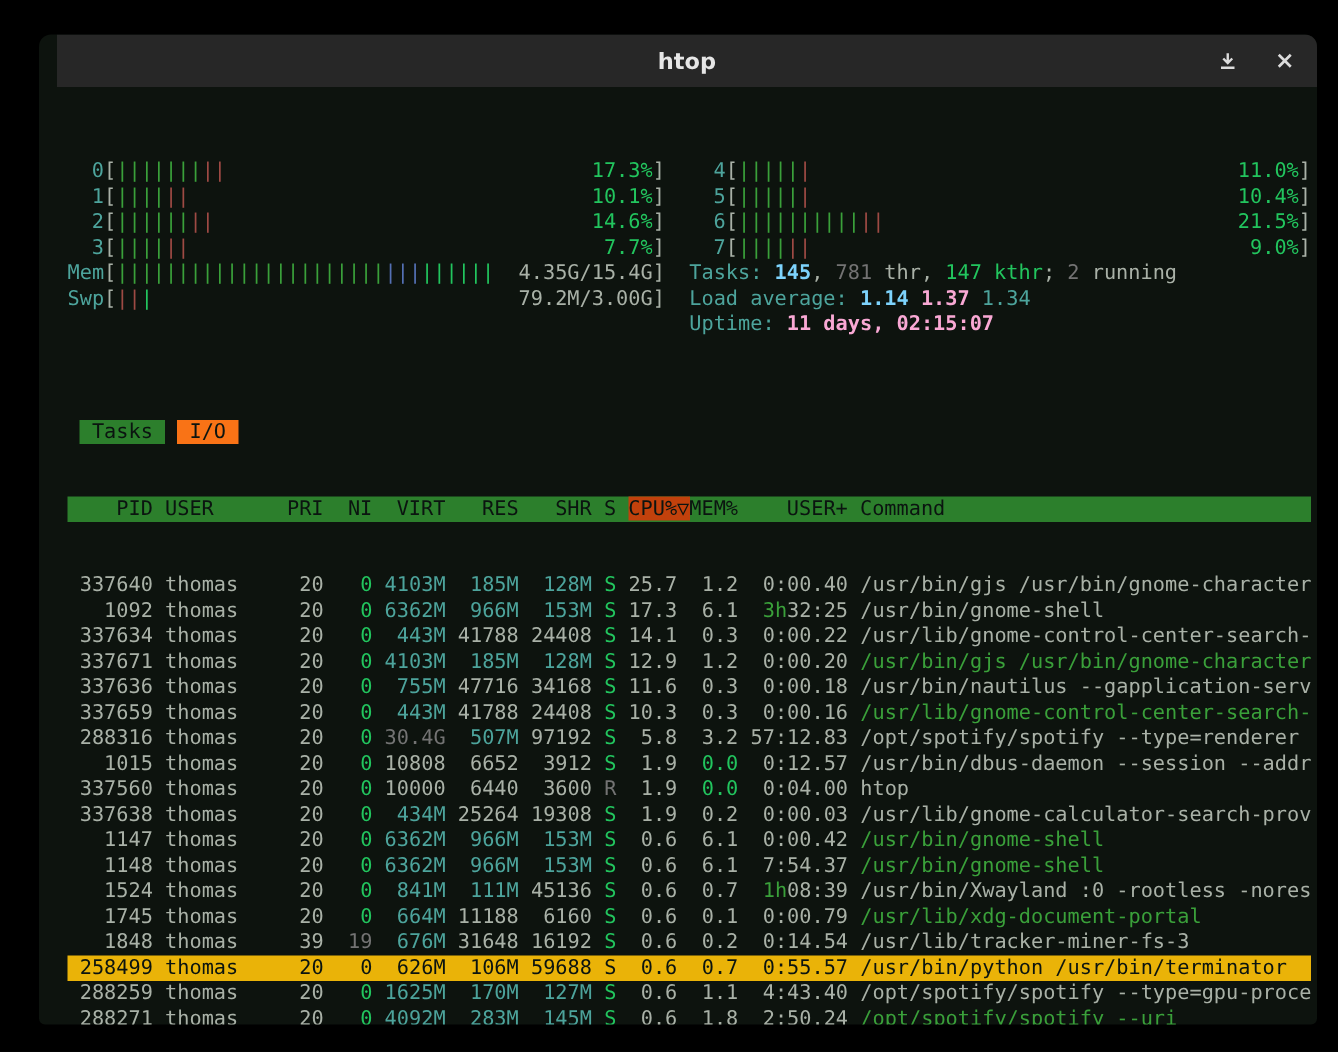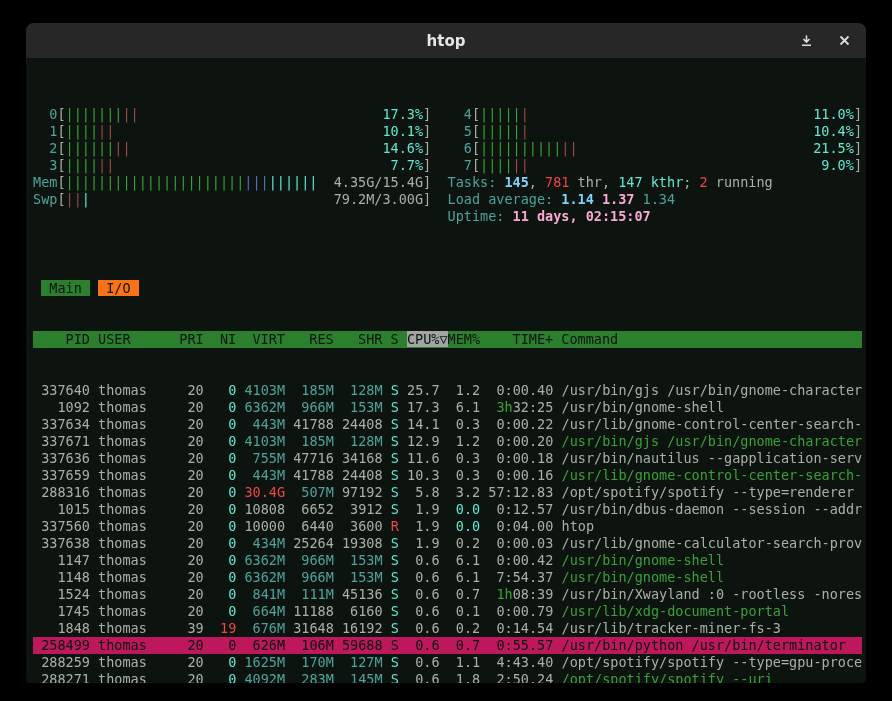--- a/index.html
+++ b/index.html
@@ -1,58 +1,58 @@
 <!DOCTYPE html>
 <html><head>
 <meta charset="utf-8">
 <style>
   html,body{margin:0;padding:0;background:#000;width:892px;height:701px;overflow:hidden;}
   #window{
     position:absolute;left:26px;top:23px;width:840px;height:660px;
     border-radius:8px 8px 4px 4px;box-shadow:0 8px 28px rgba(0,0,0,.8);
-    background:#0d130e;overflow:hidden;
+    background:#0d130e;overflow:hidden;padding-left:12px;
   }
   #titlebar{
     height:35px;background:#272727;display:flex;align-items:center;
     font-family:"DejaVu Sans",sans-serif;color:#e6e6e6;position:relative;
   }
   #titlebar .title{flex:1;text-align:center;font-weight:bold;font-size:15px;}
   #titlebar .tb-icons{position:absolute;right:14px;top:0;height:35px;display:flex;align-items:center;gap:22px;}
   #titlebar .tb-btn{width:16px;height:16px;display:flex;align-items:center;justify-content:center;cursor:default;}
   #term{
     padding:14px 0 0 7px;font-family:"DejaVu Sans Mono",monospace;
     font-size:13.5px;line-height:17px;white-space:pre;color:#a9b1a7;
   }
   .line{white-space:pre;height:17px;display:flex;width:102ch;}
   .tline{white-space:pre;height:17px;width:102ch;}
   .c-fg{color:#a9b1a7}
   .c-boldfg{color:#7dd3fc;font-weight:bold}
   .c-cyan{color:#4da49c}
   .c-bcyan{color:#f9a8d4;font-weight:bold}
   .c-green{color:#3aa03a}
-  .c-bgreen{color:#ef4444}
-  .c-olive{color:#5eead4}
+  .c-bgreen{color:#737373}
+  .c-olive{color:#22c55e}
   .c-red{color:#9e4a44}
   .c-blue{color:#5470b4}
   .meter{display:flex}
   .meter .mlabel{width:3ch;text-align:right}
   .meter.left{width:49ch}
   .meter.right{flex:1}
   .mbar{flex:1;position:relative;overflow:hidden;white-space:pre}
   .mval{position:absolute;right:0;top:0}
   .gap2{width:2ch}
   .stats{white-space:pre}
   .tabs-line{margin-top:4px}
   .tab{color:#0b1410}
   .tab.active{background:#2c7f2c}
   .tab.io{background:#f97316}
   #hdr{background:#2c7f2c;color:#0b1410;width:102ch;white-space:pre;height:17px}
-  #hdr .hsort{background:#a3a3a3}
+  #hdr .hsort{background:#c2410c}
   .prow{width:102ch;white-space:pre;height:17px;overflow:hidden}
-  .prow.sel{background:#be185d}
+  .prow.sel{background:#eab308}
   .prow.sel span{color:#0b1410 !important}
 </style>
 </head>
 <body>
 
 <div id="window">
   <div id="titlebar">
     <div class="title">htop</div>
     <div class="tb-icons">
       <div class="tb-btn">
@@ -62,18 +62,18 @@
       </div>
       <div class="tb-btn">
         <svg width="11" height="11" viewBox="0 0 11 11">
             <path d="M1.5 1.5l8 8M9.5 1.5l-8 8" stroke="#dcdcdc" stroke-width="1.8" fill="none"></path>
           </svg>
       </div>
     </div>
   </div>
   <div id="term">
     <div id="meters"><div class="line"><span class="meter left"><span class="mlabel c-cyan">0</span><span class="c-fg">[</span><span class="mbar"><span class="c-green">|||||||</span><span class="c-red">||</span><span class="mval c-olive">17.3%</span></span><span class="c-fg">]</span></span><span class="gap2"> </span><span class="meter right"><span class="mlabel c-cyan">4</span><span class="c-fg">[</span><span class="mbar"><span class="c-green">|||||</span><span class="c-red">|</span><span class="mval c-olive">11.0%</span></span><span class="c-fg">]</span></span></div><div class="line"><span class="meter left"><span class="mlabel c-cyan">1</span><span class="c-fg">[</span><span class="mbar"><span class="c-green">||||</span><span class="c-red">||</span><span class="mval c-olive">10.1%</span></span><span class="c-fg">]</span></span><span class="gap2"> </span><span class="meter right"><span class="mlabel c-cyan">5</span><span class="c-fg">[</span><span class="mbar"><span class="c-green">|||||</span><span class="c-red">|</span><span class="mval c-olive">10.4%</span></span><span class="c-fg">]</span></span></div><div class="line"><span class="meter left"><span class="mlabel c-cyan">2</span><span class="c-fg">[</span><span class="mbar"><span class="c-green">||||||</span><span class="c-red">||</span><span class="mval c-olive">14.6%</span></span><span class="c-fg">]</span></span><span class="gap2"> </span><span class="meter right"><span class="mlabel c-cyan">6</span><span class="c-fg">[</span><span class="mbar"><span class="c-green">||||||||||</span><span class="c-red">||</span><span class="mval c-olive">21.5%</span></span><span class="c-fg">]</span></span></div><div class="line"><span class="meter left"><span class="mlabel c-cyan">3</span><span class="c-fg">[</span><span class="mbar"><span class="c-green">||||</span><span class="c-red">||</span><span class="mval c-olive">7.7%</span></span><span class="c-fg">]</span></span><span class="gap2"> </span><span class="meter right"><span class="mlabel c-cyan">7</span><span class="c-fg">[</span><span class="mbar"><span class="c-green">||||</span><span class="c-red">||</span><span class="mval c-olive">9.0%</span></span><span class="c-fg">]</span></span></div><div class="line"><span class="meter left"><span class="mlabel c-cyan">Mem</span><span class="c-fg">[</span><span class="mbar"><span class="c-green">||||||||||||||||||||||</span><span class="c-blue">|||</span><span class="c-olive">||||||</span><span class="mval c-fg">4.35G/15.4G</span></span><span class="c-fg">]</span></span><span class="gap2"> </span><span class="stats"><span class="c-cyan">Tasks: </span><span class="c-boldfg">145</span><span class="c-fg">, </span><span class="c-bgreen">781</span><span class="c-fg"> thr</span><span class="c-fg">, </span><span class="c-olive">147 kthr</span><span class="c-fg">; </span><span class="c-bgreen">2</span><span class="c-fg"> running</span></span></div><div class="line"><span class="meter left"><span class="mlabel c-cyan">Swp</span><span class="c-fg">[</span><span class="mbar"><span class="c-red">||</span><span class="c-olive">|</span><span class="mval c-fg">79.2M/3.00G</span></span><span class="c-fg">]</span></span><span class="gap2"> </span><span class="stats"><span class="c-cyan">Load average: </span><span class="c-boldfg">1.14 </span><span class="c-bcyan">1.37 </span><span class="c-cyan">1.34</span></span></div><div class="line"><span class="meter left"> </span><span class="gap2"> </span><span class="stats"><span class="c-cyan">Uptime: </span><span class="c-bcyan">11 days, 02:15:07</span></span></div><div class="tline"> </div></div>
-    <div id="tabs" class="tline tabs-line"><span class="c-fg"> </span><span class="tab active"> Main </span><span class="c-fg"> </span><span class="tab io"> I/O </span></div>
-    <div id="hdr"><span>    PID USER      PRI  NI  VIRT   RES   SHR S </span><span class="hsort">CPU%▽</span><span>MEM%    TIME+ Command</span></div>
+    <div id="tabs" class="tline tabs-line"><span class="c-fg"> </span><span class="tab active"> Tasks </span><span class="c-fg"> </span><span class="tab io"> I/O </span></div>
+    <div id="hdr"><span>    PID USER      PRI  NI  VIRT   RES   SHR S </span><span class="hsort">CPU%▽</span><span>MEM%    USER+ Command</span></div>
     <div id="rows"><div class="prow"><span class="c-fg"> 337640</span> <span class="c-fg">thomas   </span> <span class="c-fg"> 20</span> <span class="c-olive">  0</span> <span class="c-cyan">4103M</span> <span class="c-cyan"> 185M</span> <span class="c-cyan"> 128M</span> <span class="c-olive">S</span> <span class="c-fg">25.7</span> <span class="c-fg"> 1.2</span> <span class="c-fg"> 0:00.40</span> <span class="c-fg">/usr/bin/gjs /usr/bin/gnome-character</span></div><div class="prow"><span class="c-fg">   1092</span> <span class="c-fg">thomas   </span> <span class="c-fg"> 20</span> <span class="c-olive">  0</span> <span class="c-cyan">6362M</span> <span class="c-cyan"> 966M</span> <span class="c-cyan"> 153M</span> <span class="c-olive">S</span> <span class="c-fg">17.3</span> <span class="c-fg"> 6.1</span> <span class="c-green"> 3h</span><span class="c-fg">32:25</span> <span class="c-fg">/usr/bin/gnome-shell</span></div><div class="prow"><span class="c-fg"> 337634</span> <span class="c-fg">thomas   </span> <span class="c-fg"> 20</span> <span class="c-olive">  0</span> <span class="c-cyan"> 443M</span> <span class="c-fg">41788</span> <span class="c-fg">24408</span> <span class="c-olive">S</span> <span class="c-fg">14.1</span> <span class="c-fg"> 0.3</span> <span class="c-fg"> 0:00.22</span> <span class="c-fg">/usr/lib/gnome-control-center-search-</span></div><div class="prow"><span class="c-fg"> 337671</span> <span class="c-fg">thomas   </span> <span class="c-fg"> 20</span> <span class="c-olive">  0</span> <span class="c-cyan">4103M</span> <span class="c-cyan"> 185M</span> <span class="c-cyan"> 128M</span> <span class="c-olive">S</span> <span class="c-fg">12.9</span> <span class="c-fg"> 1.2</span> <span class="c-fg"> 0:00.20</span> <span class="c-green">/usr/bin/gjs /usr/bin/gnome-character</span></div><div class="prow"><span class="c-fg"> 337636</span> <span class="c-fg">thomas   </span> <span class="c-fg"> 20</span> <span class="c-olive">  0</span> <span class="c-cyan"> 755M</span> <span class="c-fg">47716</span> <span class="c-fg">34168</span> <span class="c-olive">S</span> <span class="c-fg">11.6</span> <span class="c-fg"> 0.3</span> <span class="c-fg"> 0:00.18</span> <span class="c-fg">/usr/bin/nautilus --gapplication-serv</span></div><div class="prow"><span class="c-fg"> 337659</span> <span class="c-fg">thomas   </span> <span class="c-fg"> 20</span> <span class="c-olive">  0</span> <span class="c-cyan"> 443M</span> <span class="c-fg">41788</span> <span class="c-fg">24408</span> <span class="c-olive">S</span> <span class="c-fg">10.3</span> <span class="c-fg"> 0.3</span> <span class="c-fg"> 0:00.16</span> <span class="c-green">/usr/lib/gnome-control-center-search-</span></div><div class="prow"><span class="c-fg"> 288316</span> <span class="c-fg">thomas   </span> <span class="c-fg"> 20</span> <span class="c-olive">  0</span> <span class="c-bgreen">30.4G</span> <span class="c-cyan"> 507M</span> <span class="c-fg">97192</span> <span class="c-olive">S</span> <span class="c-fg"> 5.8</span> <span class="c-fg"> 3.2</span> <span class="c-fg">57:12.83</span> <span class="c-fg">/opt/spotify/spotify --type=renderer</span></div><div class="prow"><span class="c-fg">   1015</span> <span class="c-fg">thomas   </span> <span class="c-fg"> 20</span> <span class="c-olive">  0</span> <span class="c-fg">10808</span> <span class="c-fg"> 6652</span> <span class="c-fg"> 3912</span> <span class="c-olive">S</span> <span class="c-fg"> 1.9</span> <span class="c-olive"> 0.0</span> <span class="c-fg"> 0:12.57</span> <span class="c-fg">/usr/bin/dbus-daemon --session --addr</span></div><div class="prow"><span class="c-fg"> 337560</span> <span class="c-fg">thomas   </span> <span class="c-fg"> 20</span> <span class="c-olive">  0</span> <span class="c-fg">10000</span> <span class="c-fg"> 6440</span> <span class="c-fg"> 3600</span> <span class="c-bgreen">R</span> <span class="c-fg"> 1.9</span> <span class="c-olive"> 0.0</span> <span class="c-fg"> 0:04.00</span> <span class="c-fg">htop</span></div><div class="prow"><span class="c-fg"> 337638</span> <span class="c-fg">thomas   </span> <span class="c-fg"> 20</span> <span class="c-olive">  0</span> <span class="c-cyan"> 434M</span> <span class="c-fg">25264</span> <span class="c-fg">19308</span> <span class="c-olive">S</span> <span class="c-fg"> 1.9</span> <span class="c-fg"> 0.2</span> <span class="c-fg"> 0:00.03</span> <span class="c-fg">/usr/lib/gnome-calculator-search-prov</span></div><div class="prow"><span class="c-fg">   1147</span> <span class="c-fg">thomas   </span> <span class="c-fg"> 20</span> <span class="c-olive">  0</span> <span class="c-cyan">6362M</span> <span class="c-cyan"> 966M</span> <span class="c-cyan"> 153M</span> <span class="c-olive">S</span> <span class="c-fg"> 0.6</span> <span class="c-fg"> 6.1</span> <span class="c-fg"> 0:00.42</span> <span class="c-green">/usr/bin/gnome-shell</span></div><div class="prow"><span class="c-fg">   1148</span> <span class="c-fg">thomas   </span> <span class="c-fg"> 20</span> <span class="c-olive">  0</span> <span class="c-cyan">6362M</span> <span class="c-cyan"> 966M</span> <span class="c-cyan"> 153M</span> <span class="c-olive">S</span> <span class="c-fg"> 0.6</span> <span class="c-fg"> 6.1</span> <span class="c-fg"> 7:54.37</span> <span class="c-green">/usr/bin/gnome-shell</span></div><div class="prow"><span class="c-fg">   1524</span> <span class="c-fg">thomas   </span> <span class="c-fg"> 20</span> <span class="c-olive">  0</span> <span class="c-cyan"> 841M</span> <span class="c-cyan"> 111M</span> <span class="c-fg">45136</span> <span class="c-olive">S</span> <span class="c-fg"> 0.6</span> <span class="c-fg"> 0.7</span> <span class="c-green"> 1h</span><span class="c-fg">08:39</span> <span class="c-fg">/usr/bin/Xwayland :0 -rootless -nores</span></div><div class="prow"><span class="c-fg">   1745</span> <span class="c-fg">thomas   </span> <span class="c-fg"> 20</span> <span class="c-olive">  0</span> <span class="c-cyan"> 664M</span> <span class="c-fg">11188</span> <span class="c-fg"> 6160</span> <span class="c-olive">S</span> <span class="c-fg"> 0.6</span> <span class="c-fg"> 0.1</span> <span class="c-fg"> 0:00.79</span> <span class="c-green">/usr/lib/xdg-document-portal</span></div><div class="prow"><span class="c-fg">   1848</span> <span class="c-fg">thomas   </span> <span class="c-fg"> 39</span> <span class="c-bgreen"> 19</span> <span class="c-cyan"> 676M</span> <span class="c-fg">31648</span> <span class="c-fg">16192</span> <span class="c-olive">S</span> <span class="c-fg"> 0.6</span> <span class="c-fg"> 0.2</span> <span class="c-fg"> 0:14.54</span> <span class="c-fg">/usr/lib/tracker-miner-fs-3</span></div><div class="prow sel"><span class="c-fg"> 258499</span> <span class="c-fg">thomas   </span> <span class="c-fg"> 20</span> <span class="c-fg">  0</span> <span class="c-fg"> 626M</span> <span class="c-fg"> 106M</span> <span class="c-fg">59688</span> <span class="c-fg">S</span> <span class="c-fg"> 0.6</span> <span class="c-fg"> 0.7</span> <span class="c-fg"> 0:55.57</span> <span class="c-fg">/usr/bin/python /usr/bin/terminator</span></div><div class="prow"><span class="c-fg"> 288259</span> <span class="c-fg">thomas   </span> <span class="c-fg"> 20</span> <span class="c-olive">  0</span> <span class="c-cyan">1625M</span> <span class="c-cyan"> 170M</span> <span class="c-cyan"> 127M</span> <span class="c-olive">S</span> <span class="c-fg"> 0.6</span> <span class="c-fg"> 1.1</span> <span class="c-fg"> 4:43.40</span> <span class="c-fg">/opt/spotify/spotify --type=gpu-proce</span></div><div class="prow"><span class="c-fg"> 288271</span> <span class="c-fg">thomas   </span> <span class="c-fg"> 20</span> <span class="c-olive">  0</span> <span class="c-cyan">4092M</span> <span class="c-cyan"> 283M</span> <span class="c-cyan"> 145M</span> <span class="c-olive">S</span> <span class="c-fg"> 0.6</span> <span class="c-fg"> 1.8</span> <span class="c-fg"> 2:50.24</span> <span class="c-green">/opt/spotify/spotify --uri</span></div></div>
     
   </div>
 </div>
 
 </body></html>

